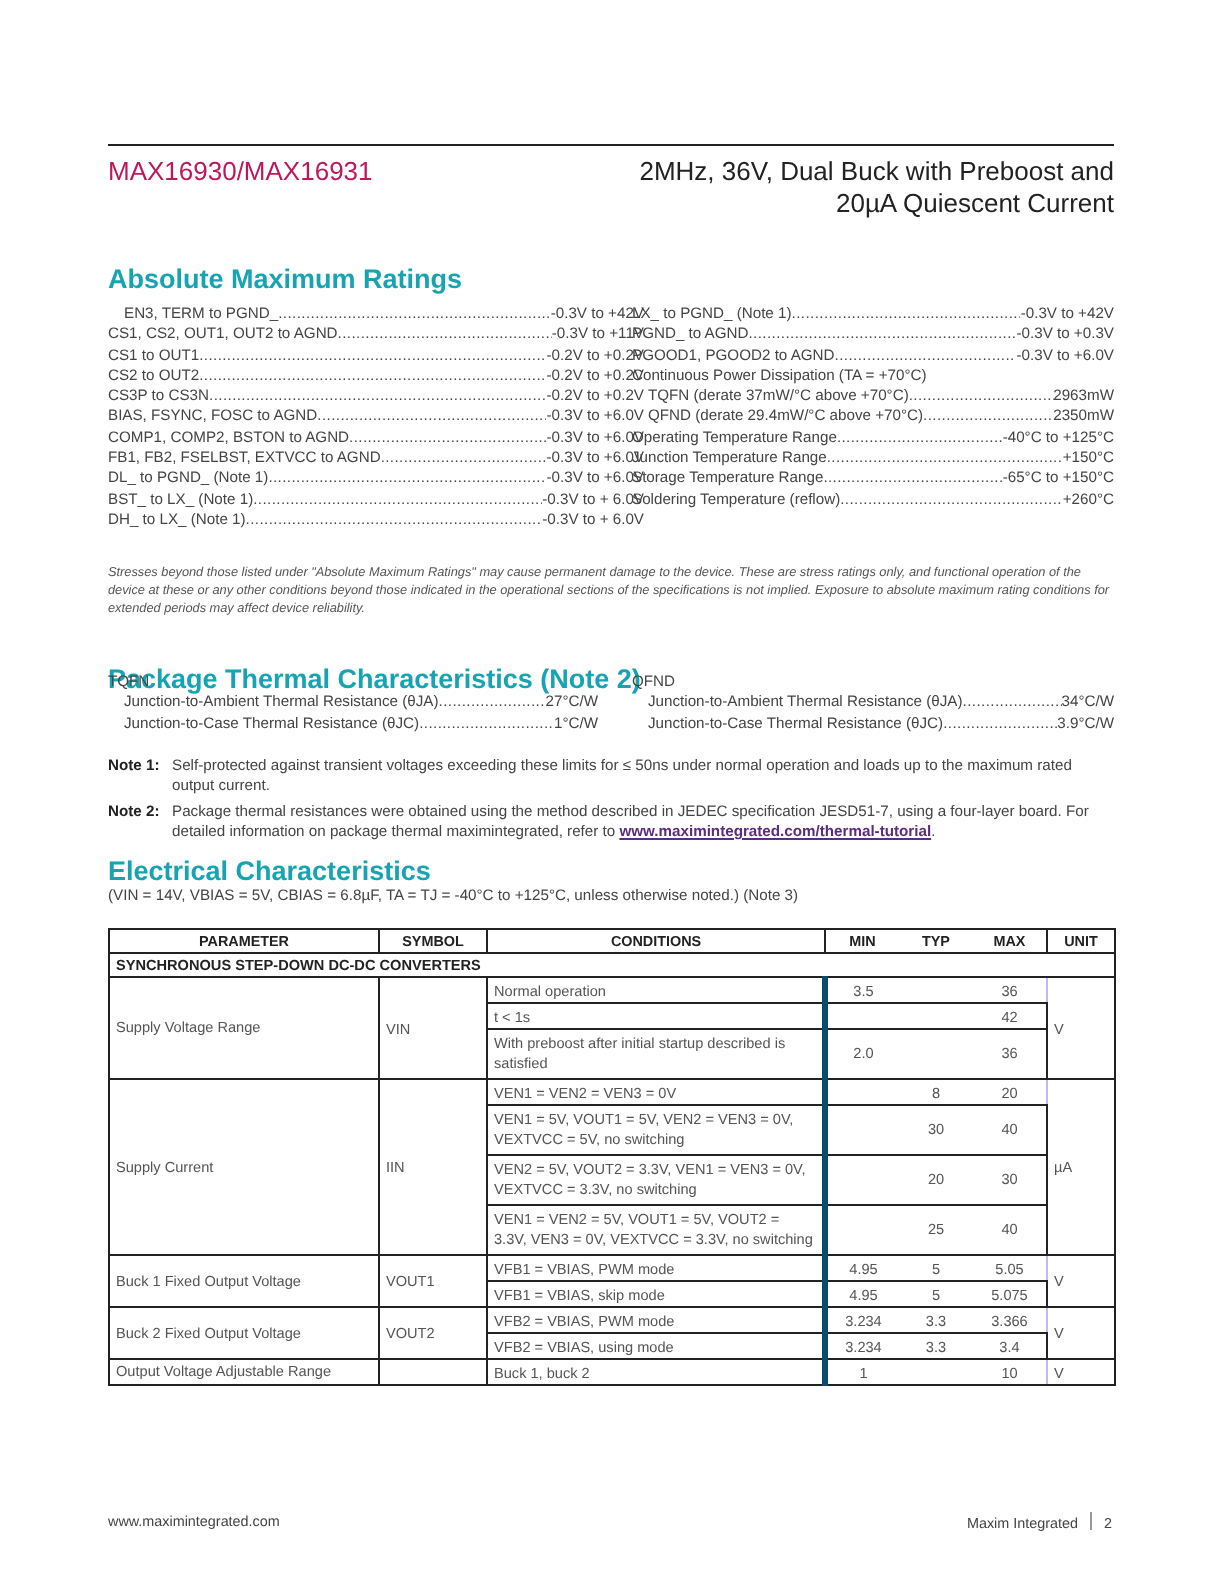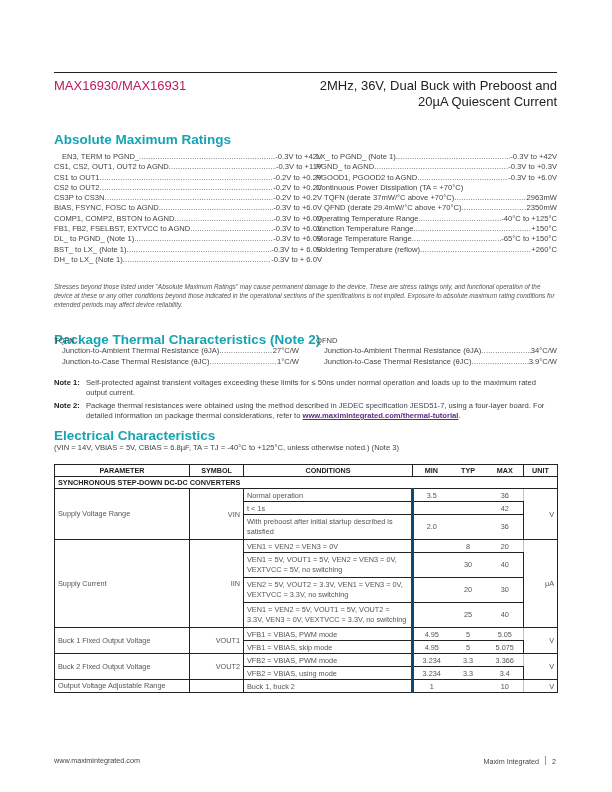--- a/index.html
+++ b/index.html
@@ -23,21 +23,21 @@
   .note-row { display:flex; }
   .note-lbl { flex:0 0 32px; font-weight:bold; color:#222; }
   .note-txt { flex:1; }
   .link { color:#5b2c80; font-weight:bold; text-decoration:underline; }
   .cond-line { left:54px; top:443px; font-size:7.6px; color:#444; }
   table.ec { position:absolute; left:54px; top:464px; width:503px; border-collapse:collapse;
              font-size:7.3px; color:#555; table-layout:fixed; }
   table.ec td, table.ec th { border:1px solid #222; padding:0 3px; }
   table.ec th { font-weight:bold; color:#222; height:11px; text-align:center; font-size:7.2px; }
   table.ec td.sec { font-weight:bold; color:#222; height:11px; }
-  table.ec td.c { text-align:right;margin-top:25px; }
+  table.ec td.c { text-align:left;margin-top:25px; }
   table.ec td.l { text-align:left; }
   table.ec td.num { text-align:center; border-left:none; border-right:none; }
   table.ec td.num.first { border-left:3px solid #0c4a6e; }
   table.ec td.num.last { border-right:1px solid #c4b5fd; }
   table.ec tr.r1 td { height:12px; }
   table.ec tr.r2 td { height:24px; line-height:10px; }
   table.ec td.param { line-height:10px; }
   .footer-left { left:54px; top:756px; font-size:7.2px; color:#444; }
   .footer-right { right:56px; top:756px; font-size:7.2px; color:#444; }
   .footer-sep { display:inline-block; width:1px; height:9px; background:#999; margin:0 6px; vertical-align:-1px; }
@@ -190,21 +190,21 @@
     </div>
 </div>
 
 <div class="abs notes" style="top:378px;">
   <div class="note-row">
     <span class="note-lbl">Note 1:</span>
     <span class="note-txt">Self-protected against transient voltages exceeding these limits for ≤ 50ns under normal operation and loads up to the maximum rated output current.</span>
   </div>
   <div class="note-row" style="margin-top:2px;">
     <span class="note-lbl">Note 2:</span>
-    <span class="note-txt"><span>Package thermal resistances were obtained using the method described in JEDEC specification JESD51-7, using a four-layer board. For detailed information on package thermal considerations, refer to </span><a class="link">www.maximintegrated.com/thermal-tutorial</a><span>.</span></span>
+    <span class="note-txt"><span>Package thermal resistances were obtained using the method described in JEDEC specification JESD51-7, using a four-layer board. For detailed information on package thermal maximintegrated, refer to </span><a class="link">www.maximintegrated.com/thermal-tutorial</a><span>.</span></span>
   </div>
 </div>
 
 <div class="abs section-title" style="top:428px;">Electrical Characteristics</div>
 <div class="abs cond-line">(VIN = 14V, VBIAS = 5V, CBIAS = 6.8µF, TA = TJ = -40°C to +125°C, unless otherwise noted.) (Note 3)</div>
 
 <table class="ec">
   <colgroup>
     <col style="width:135px">
       <col style="width:54px">

